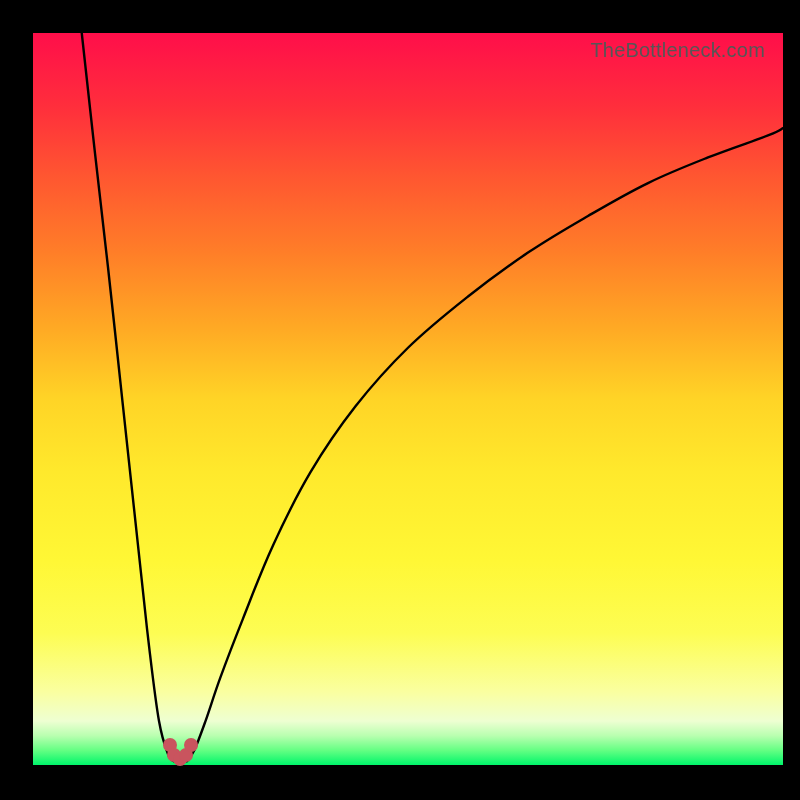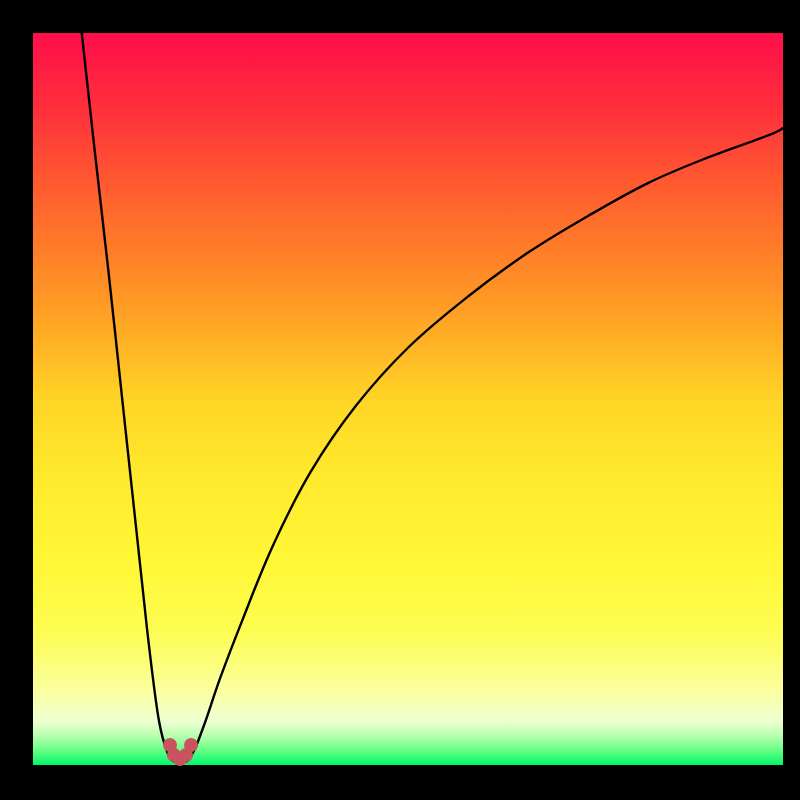--- a/index.html
+++ b/index.html
@@ -72,20 +72,21 @@
     background: #c9545e;
     transform: translate(-50%, -50%);
   }
 </style>
 </head>
 <body>
 
 <div class="frame">
   <div class="plot-area">
 
+    <div class="watermark">TheBottleneck.com</div>
 
     <svg class="curve" viewBox="0 0 750 732" preserveAspectRatio="none">
       <path fill="none" stroke="#000000" stroke-width="2.4" stroke-linecap="round" d="M 48.75 0.00 C 50.77 18.45, 55.27 60.32, 60.00 102.48 C 64.72 144.64, 69.60 185.49, 75.00 234.24 C 80.40 282.99, 84.60 323.25, 90.00 373.32 C 95.40 423.39, 100.28 468.92, 105.00 512.40 C 109.73 555.88, 112.47 583.26, 116.25 614.88 C 120.03 646.50, 122.63 668.97, 126.00 688.08 C 129.38 707.19, 132.30 713.77, 135.00 721.02 C 137.70 728.27, 139.92 727.02, 141.00 728.34"></path>
       <path fill="none" stroke="#000000" stroke-width="2.4" stroke-linecap="round" d="M 153.75 728.34 C 155.10 726.36, 157.88 724.61, 161.25 717.36 C 164.63 710.11, 167.78 701.26, 172.50 688.08 C 177.22 674.90, 180.75 662.61, 187.50 644.16 C 194.25 625.71, 200.55 609.32, 210.00 585.60 C 219.45 561.88, 227.85 538.75, 240.00 512.40 C 252.15 486.05, 262.65 464.23, 277.50 439.20 C 292.35 414.17, 304.95 395.72, 322.50 373.32 C 340.05 350.92, 354.75 334.52, 375.00 314.76 C 395.25 295.00, 413.40 280.65, 435.00 263.52 C 456.60 246.39, 473.40 234.09, 495.00 219.60 C 516.60 205.11, 533.40 195.52, 555.00 183.00 C 576.60 170.48, 593.40 160.60, 615.00 150.06 C 636.60 139.52, 653.40 133.00, 675.00 124.44 C 696.60 115.88, 721.50 107.75, 735.00 102.48 C 748.50 97.21, 747.30 96.48, 750.00 95.16"></path>
     </svg>
 
     <div class="dots">
         <div class="dot" style="left: 136.5px; top: 711.504px; background: rgb(201, 84, 94);"></div>
         <div class="dot" style="left: 141px; top: 721.752px; background: rgb(201, 84, 94);"></div>
         <div class="dot" style="left: 147px; top: 726.144px; background: rgb(201, 84, 94);"></div>

